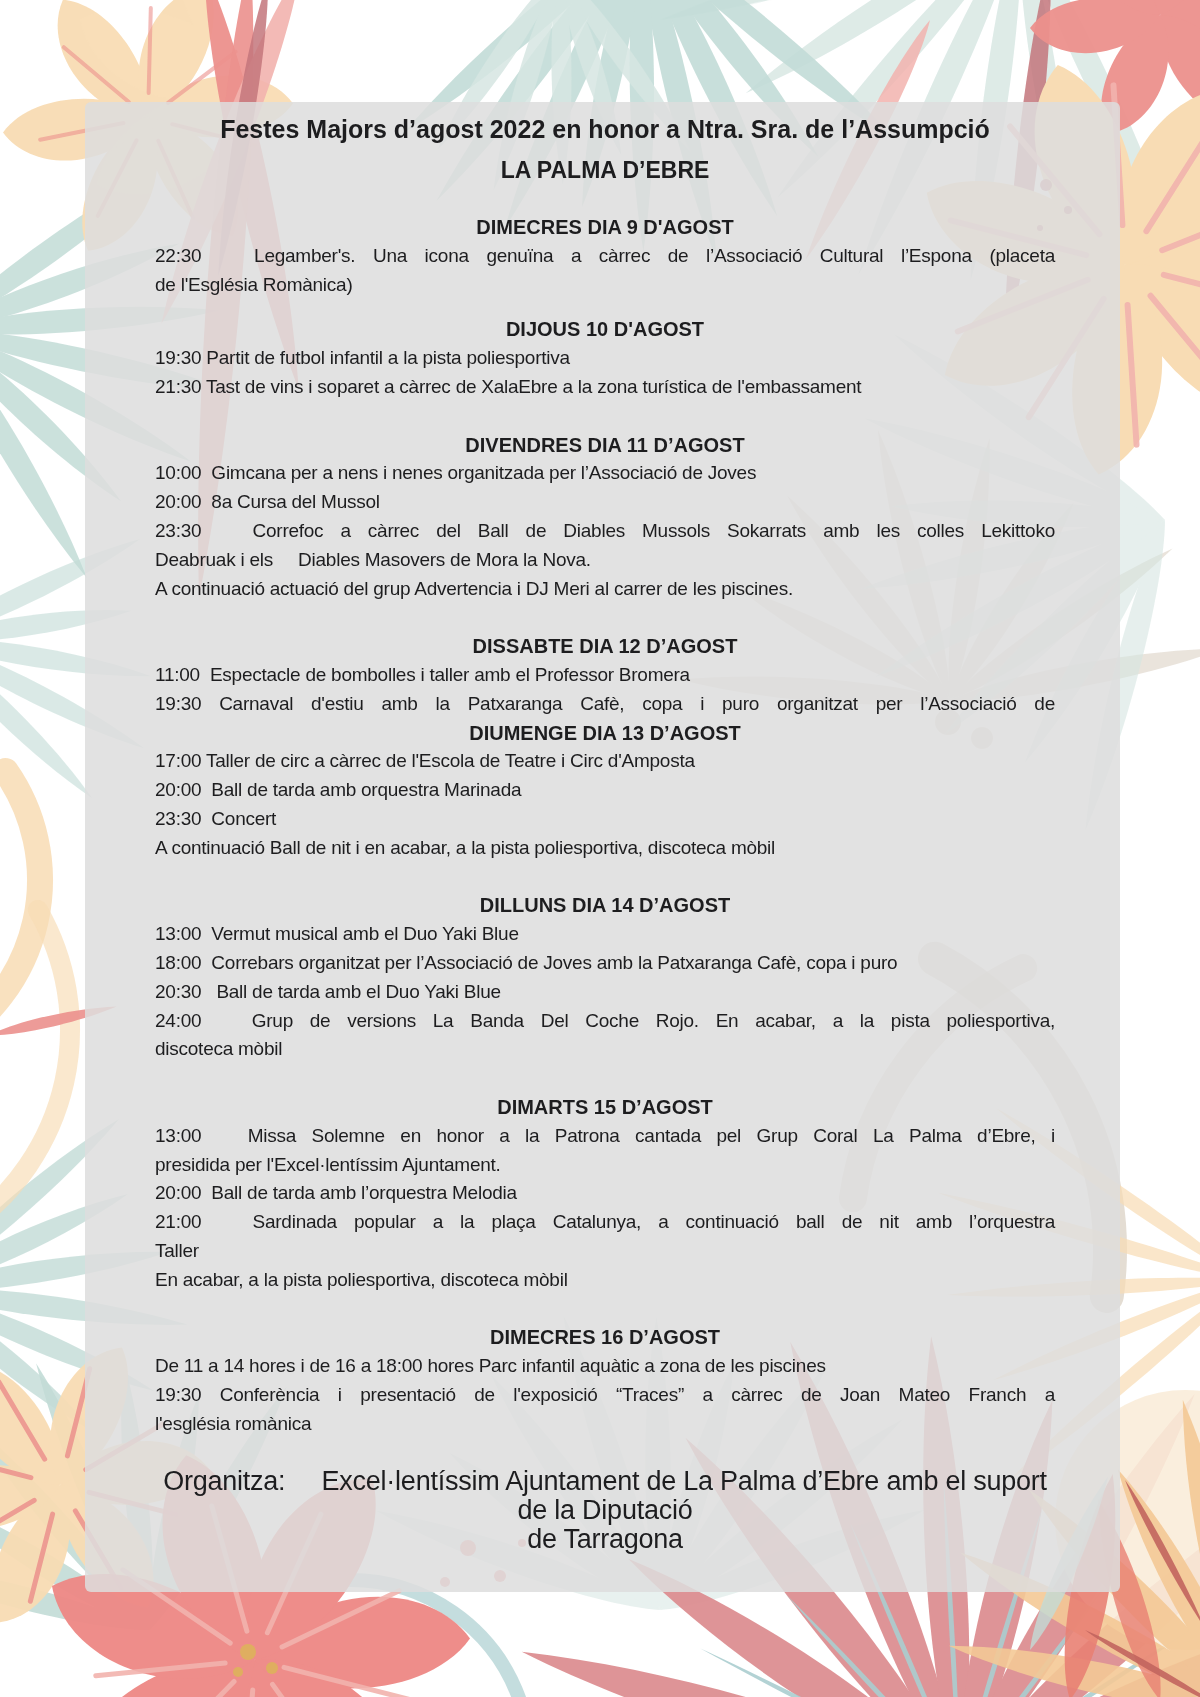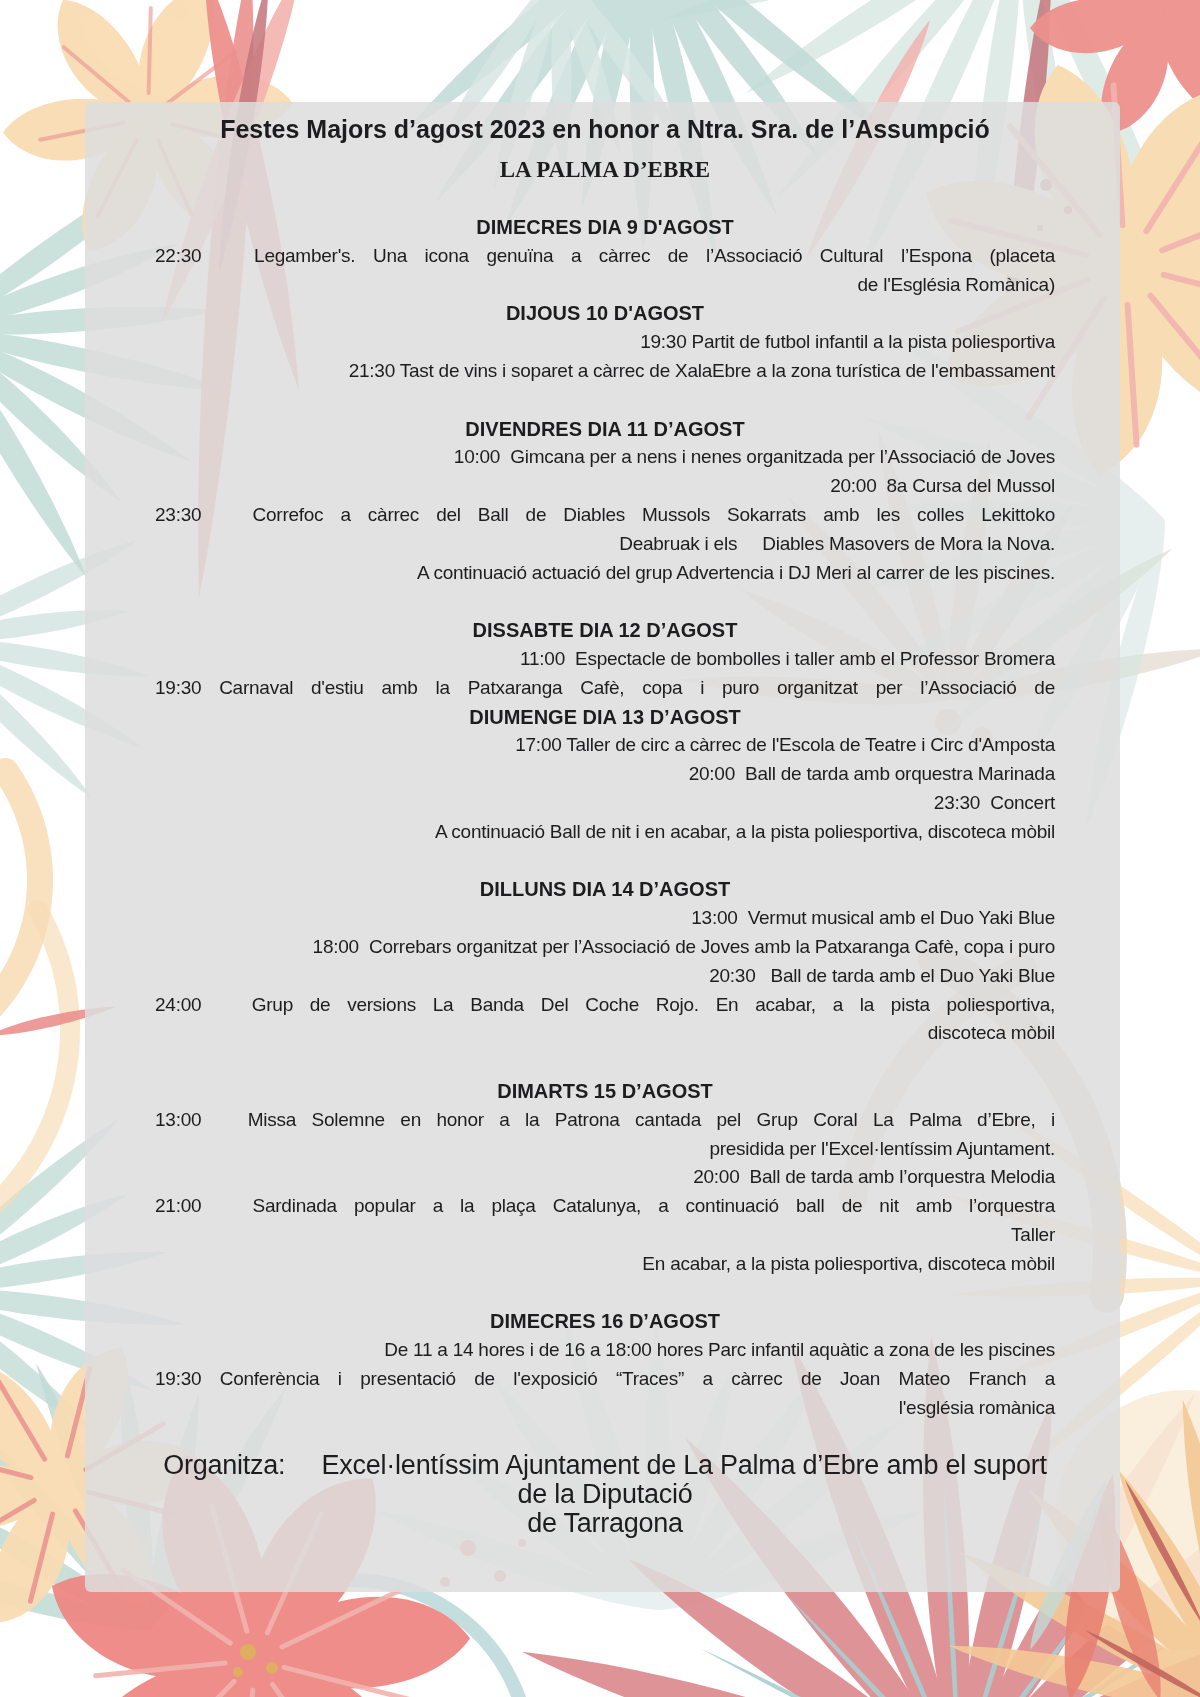--- a/index.html
+++ b/index.html
@@ -3,24 +3,24 @@
 <meta charset="utf-8">
 <style>
   html,body{margin:0;padding:0;background:#ffffff;}
   .page{position:relative;width:1200px;height:1697px;overflow:hidden;background:#ffffff;
         font-family:"Liberation Sans","DejaVu Sans",sans-serif;color:#1d1d1f;}
   #decor{position:absolute;left:0;top:0;width:1200px;height:1697px;}
   .panel{position:absolute;left:85px;top:102px;width:1035px;height:1490px;
          background:rgba(221,221,221,0.86);border-radius:6px;}
   .content{--lh:28.8px;position:absolute;left:70px;top:10px;width:900px;}
   h1{font-size:25px;line-height:34px;font-weight:bold;text-align:center;margin:0 0 4px;}
-  h2{font-size:23px;line-height:40px;font-weight:bold;text-align:center;margin:0;font-family:Liberation Serif, serif;}
+  h2{font-size:23px;line-height:40px;font-weight:bold;text-align:center;margin:0;}
   h3.sec{font-size:20px;line-height:var(--lh);font-weight:bold;text-align:center;margin:0;}
   .evt{font-size:19px;line-height:var(--lh);letter-spacing:-0.25px;margin:0;}
-  .ln{display:block;text-align:right;}
+  .ln{display:block;}
   .jl{text-align:justify;text-align-last:justify;}
   .footer{font-size:27px;line-height:var(--lh);letter-spacing:-0.25px;text-align:center;
           margin:var(--lh) 0 0;}
 </style>
 </head>
 <body>
 
 <div class="page">
 
   <svg id="decor" viewBox="0 0 1200 1697">
@@ -325,29 +325,29 @@
           <use href="#blade" fill="#c3655f" transform="translate(1085 1630) rotate(30) scale(1.6 0.45)"></use>
         </g>
         <g opacity="0.9">
           <use href="#blade" fill="#c3655f" transform="translate(1165 1735) rotate(-25) scale(1.9 0.5)"></use>
         </g>
       </g>
   </svg>
 
   <div class="panel">
     <div class="content">
-      <h1>Festes Majors d’agost 2023 en honor a Ntra. Sra. de l’Assumpció</h1>
+      <h1>Festes Majors d’agost 2022 en honor a Ntra. Sra. de l’Assumpció</h1>
       <h2>LA PALMA D’EBRE</h2>
       <div id="sections">
           <h3 class="sec" style="margin-top: 23px;">DIMECRES DIA 9 D'AGOST</h3>
           <div class="evt">
             <span class="ln jl">22:30&nbsp;&nbsp;&nbsp;Legamber's. Una icona genuïna a càrrec de l’Associació Cultural l’Espona (placeta</span>
             <span class="ln">de l'Església Romànica)</span>
           </div>
-          <h3 class="sec" style="margin-top: 0px;">DIJOUS 10 D'AGOST</h3>
+          <h3 class="sec" style="margin-top: 16px;">DIJOUS 10 D'AGOST</h3>
           <div class="evt">
             <span class="ln">19:30 Partit de futbol infantil a la pista poliesportiva</span>
           </div>
           <div class="evt">
             <span class="ln">21:30 Tast de vins i soparet a càrrec de XalaEbre a la zona turística de l'embassament</span>
           </div>
           <h3 class="sec" style="margin-top: 28.8px;">DIVENDRES DIA 11 D’AGOST</h3>
           <div class="evt">
             <span class="ln">10:00&nbsp;&nbsp;Gimcana per a nens i nenes organitzada per l’Associació de Joves</span>
           </div>

